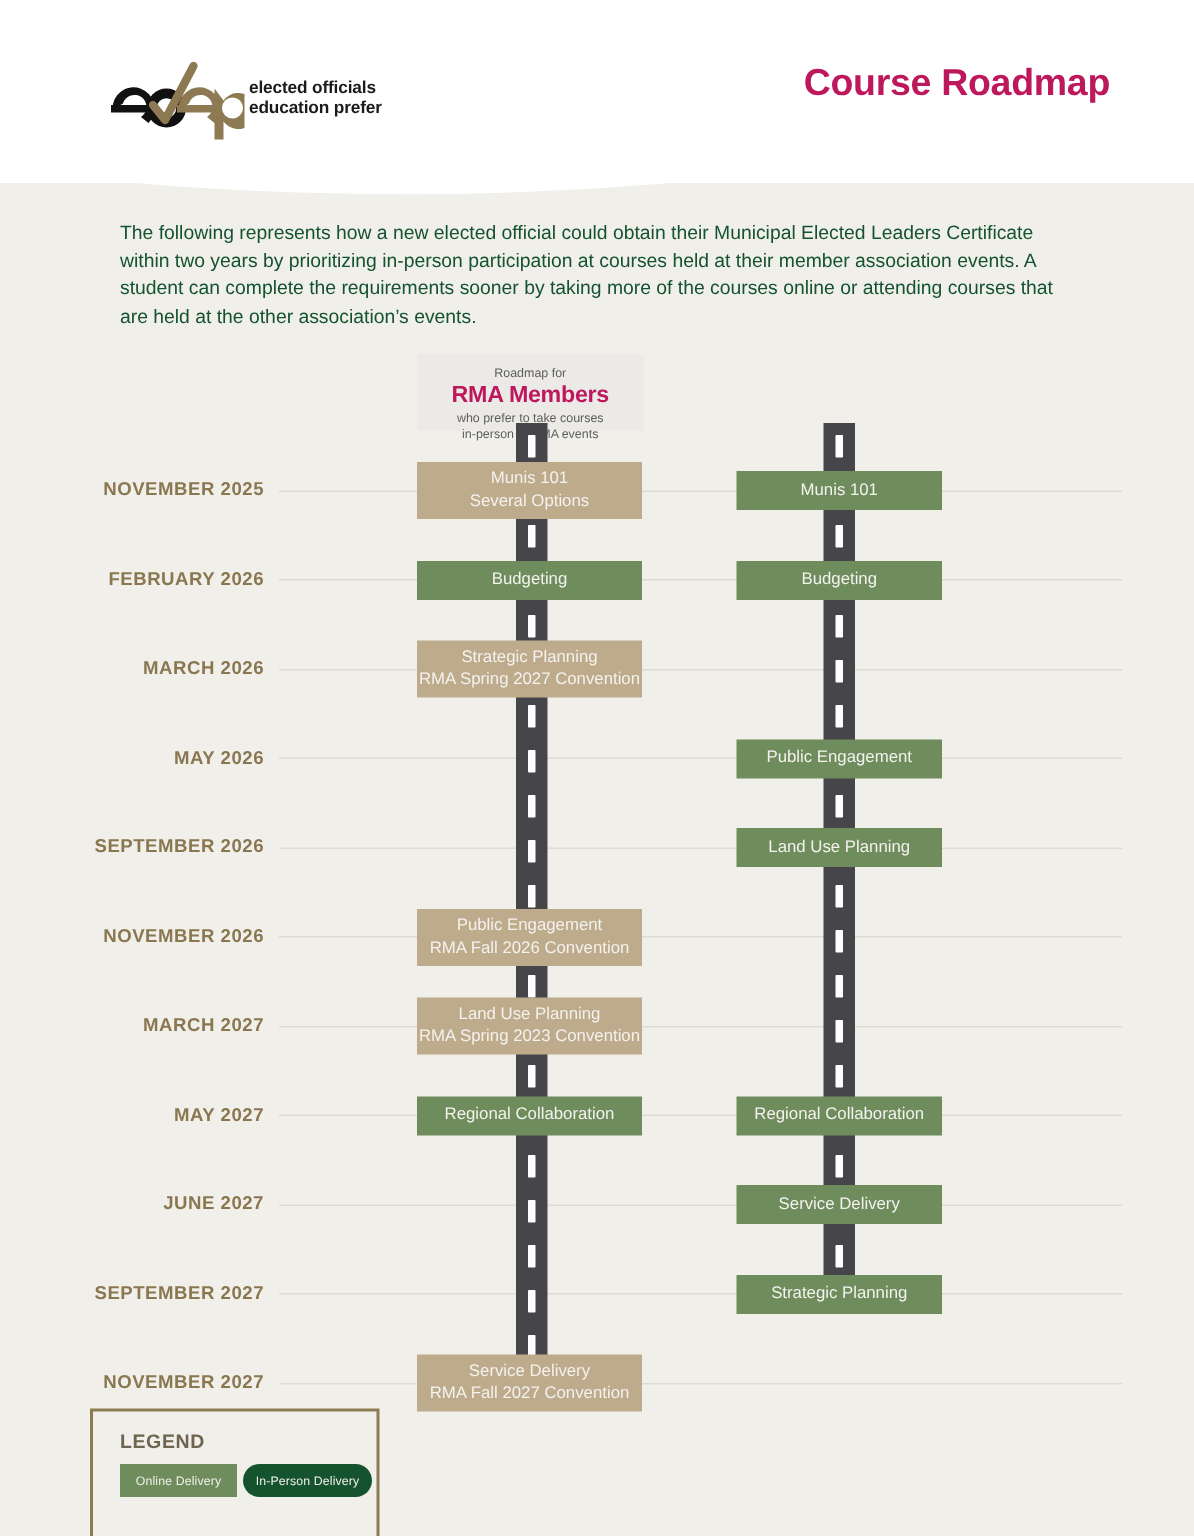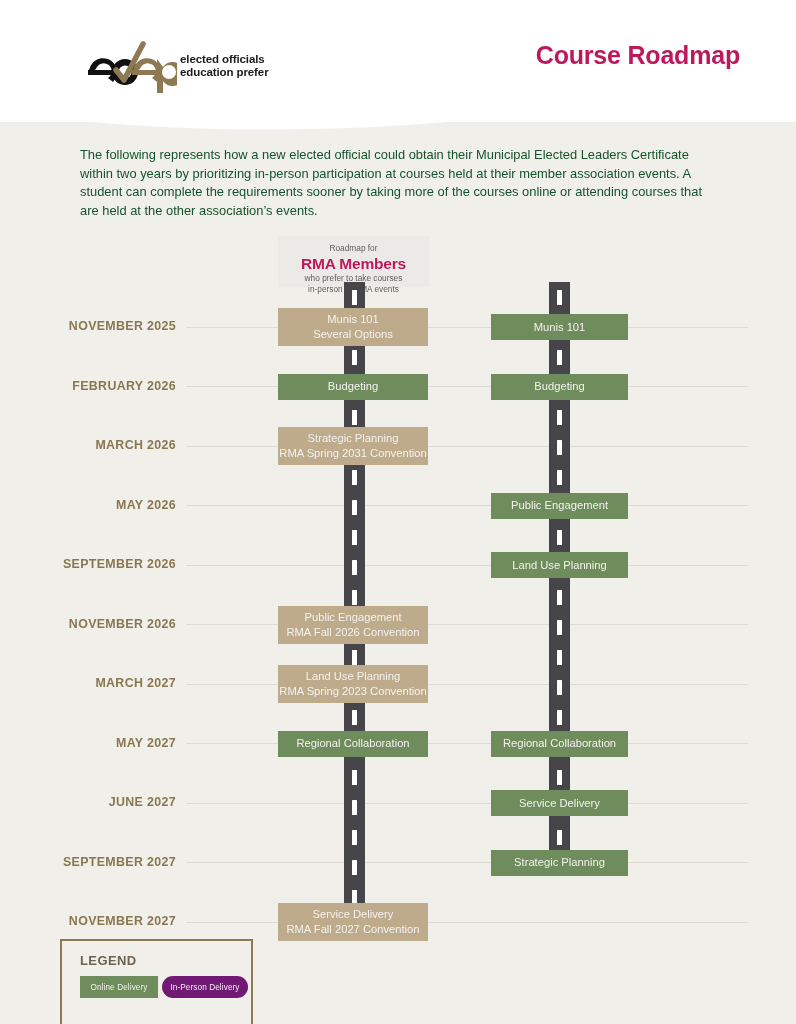--- a/index.html
+++ b/index.html
@@ -22,21 +22,21 @@
     background: #ffffff;
     z-index: 4;
   }
   .header-wave {
     position: absolute; top: 96px; left: 0;
     width: 796px; height: 46px;
     z-index: 5;
     pointer-events: none;
   }
   .logo {
-    position: absolute; left: 85px; top: 38px;
+    position: absolute; left: 71px; top: 38px;
     width: 200px; height: 58px;
   }
   .logo-mark { position: absolute; left: 0; top: 0; width: 92px; height: 56px; }
   .logo-words {
     position: absolute; left: 95px; top: 15px;
     font-size: 11.5px; line-height: 12.5px;
     color: #1b1b1b; font-weight: 700;
     letter-spacing: -0.1px;
   }
   .title-block {
@@ -120,21 +120,21 @@
     letter-spacing: 0.4px;
   }
   .legend-chip {
     position: absolute; top: 35px;
     height: 22px;
     display: flex; align-items: center; justify-content: center;
     font-size: 8.2px; color: #f2f0ec;
     letter-spacing: 0.1px;
   }
   .legend-chip.online   { left: 18px; width: 78px; background: #6e8c5c; }
-  .legend-chip.inperson { left: 100px; width: 86px; background: #701a75; border-radius: 11px; }
+  .legend-chip.inperson { left: 100px; width: 86px; background: #14532d; border-radius: 11px; }
 </style>
 </head>
 <body>
 
 <div id="page">
 
   <div class="diagram" id="diagram">
       <div class="gridline" style="top: 326.5px;"></div>
       <div class="month-label" style="top: 319px;">NOVEMBER 2025</div>
       <div class="gridline" style="top: 386px;"></div>
@@ -207,21 +207,21 @@
       <div class="dash" style="left: 557px; top: 830px; height: 15px;"></div>
       <div class="card inperson" style="left: 278px; width: 150px; height: 38px; top: 308px;">
         <div class="l1">Munis 101</div>
         <div class="l2">Several Options</div>
       </div>
       <div class="card online" style="left: 278px; width: 150px; height: 26px; top: 373.5px;">
         <div class="l1">Budgeting</div>
       </div>
       <div class="card inperson" style="left: 278px; width: 150px; height: 38px; top: 427px;">
         <div class="l1">Strategic Planning</div>
-        <div class="l2">RMA Spring 2031 Convention</div>
+        <div class="l2">RMA Spring 2027 Convention</div>
       </div>
       <div class="card inperson" style="left: 278px; width: 150px; height: 38px; top: 605.5px;">
         <div class="l1">Public Engagement</div>
         <div class="l2">RMA Fall 2026 Convention</div>
       </div>
       <div class="card inperson" style="left: 278px; width: 150px; height: 38px; top: 665px;">
         <div class="l1">Land Use Planning</div>
         <div class="l2">RMA Spring 2023 Convention</div>
       </div>
       <div class="card online" style="left: 278px; width: 150px; height: 26px; top: 730.5px;">

